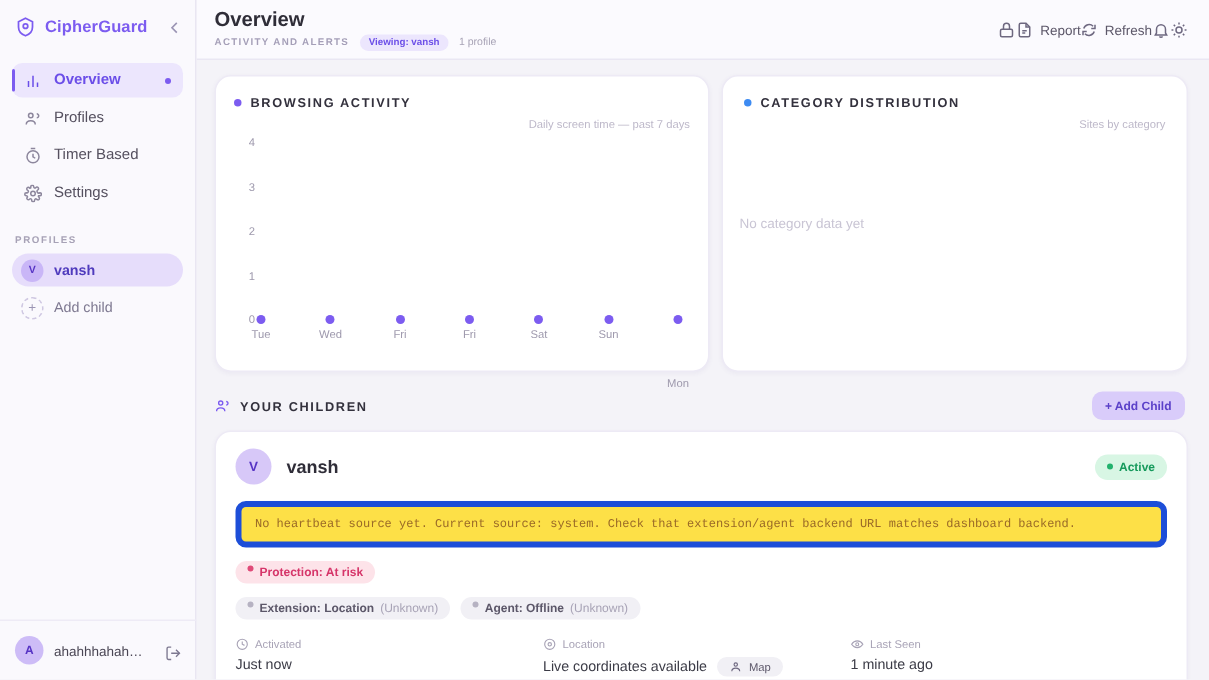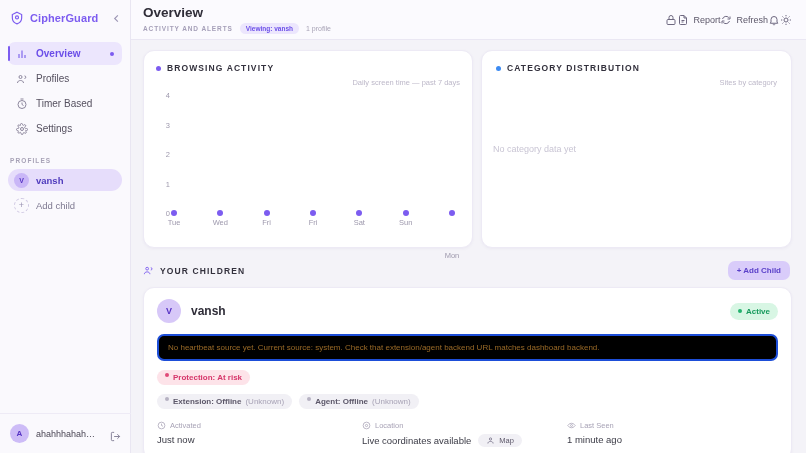--- a/index.html
+++ b/index.html
@@ -176,22 +176,22 @@
   }
   .child-top { display: flex; align-items: center; gap: 10px; }
   .av.child { width: 24px; height: 24px; flex: 0 0 24px; background: #d7c8f8; color: #5633c4; font-size: 9px; }
   .child-name { font-size: 12px; font-weight: bold; color: #2f2d38; flex: 1; }
   .badge-active {
     background: #d8f6e4; color: #169a5c; font-size: 8px; font-weight: bold;
     padding: 4px 8px; border-radius: 9px; display: flex; align-items: center; gap: 4px;
   }
   .bdot { width: 4px; height: 4px; border-radius: 50%; background: #23b26d; }
   .warn {
-    margin-top: 11px; background: #000000; border: 2px solid #1d4ed8;
-    border-radius: 7px; padding: 7px 9px; font-size: 8px; color: #9a6a27;
+    margin-top: 11px; background: #fde047; border: 4px solid #1d4ed8;
+    border-radius: 7px; padding: 7px 9px; font-size: 8px; color: #9a6a27; font-family: Liberation Mono, monospace;
   }
   .pill-row { display: flex; gap: 7px; margin-top: 9px; }
   .pill {
     display: flex; gap: 4px; font-size: 8px;
     padding: 3px 8px; border-radius: 9px; font-weight: bold;
   }
   .pill-risk { background: #fde3e9; color: #d6366a; }
   .pill-off { background: #f1f0f5; color: #5c5769; }
   .pill-muted { color: #a8a3b6; font-weight: normal; }
   .meta-row { display: flex; margin-top: 12px; }
@@ -458,21 +458,21 @@
         <div class="pill-row">
           <span class="pill pill-risk">
             <span class="bdot" style="background:#e04a78"></span>
             <span>Protection: At risk</span>
           </span>
         </div>
 
         <div class="pill-row">
           <span class="pill pill-off">
             <span class="bdot" style="background:#b6b2c2"></span>
-            <span>Extension: Offline</span>
+            <span>Extension: Location</span>
             <span class="pill-muted">(Unknown)</span>
           </span>
           <span class="pill pill-off">
             <span class="bdot" style="background:#b6b2c2"></span>
             <span>Agent: Offline</span>
             <span class="pill-muted">(Unknown)</span>
           </span>
         </div>
 
         <div class="meta-row">

